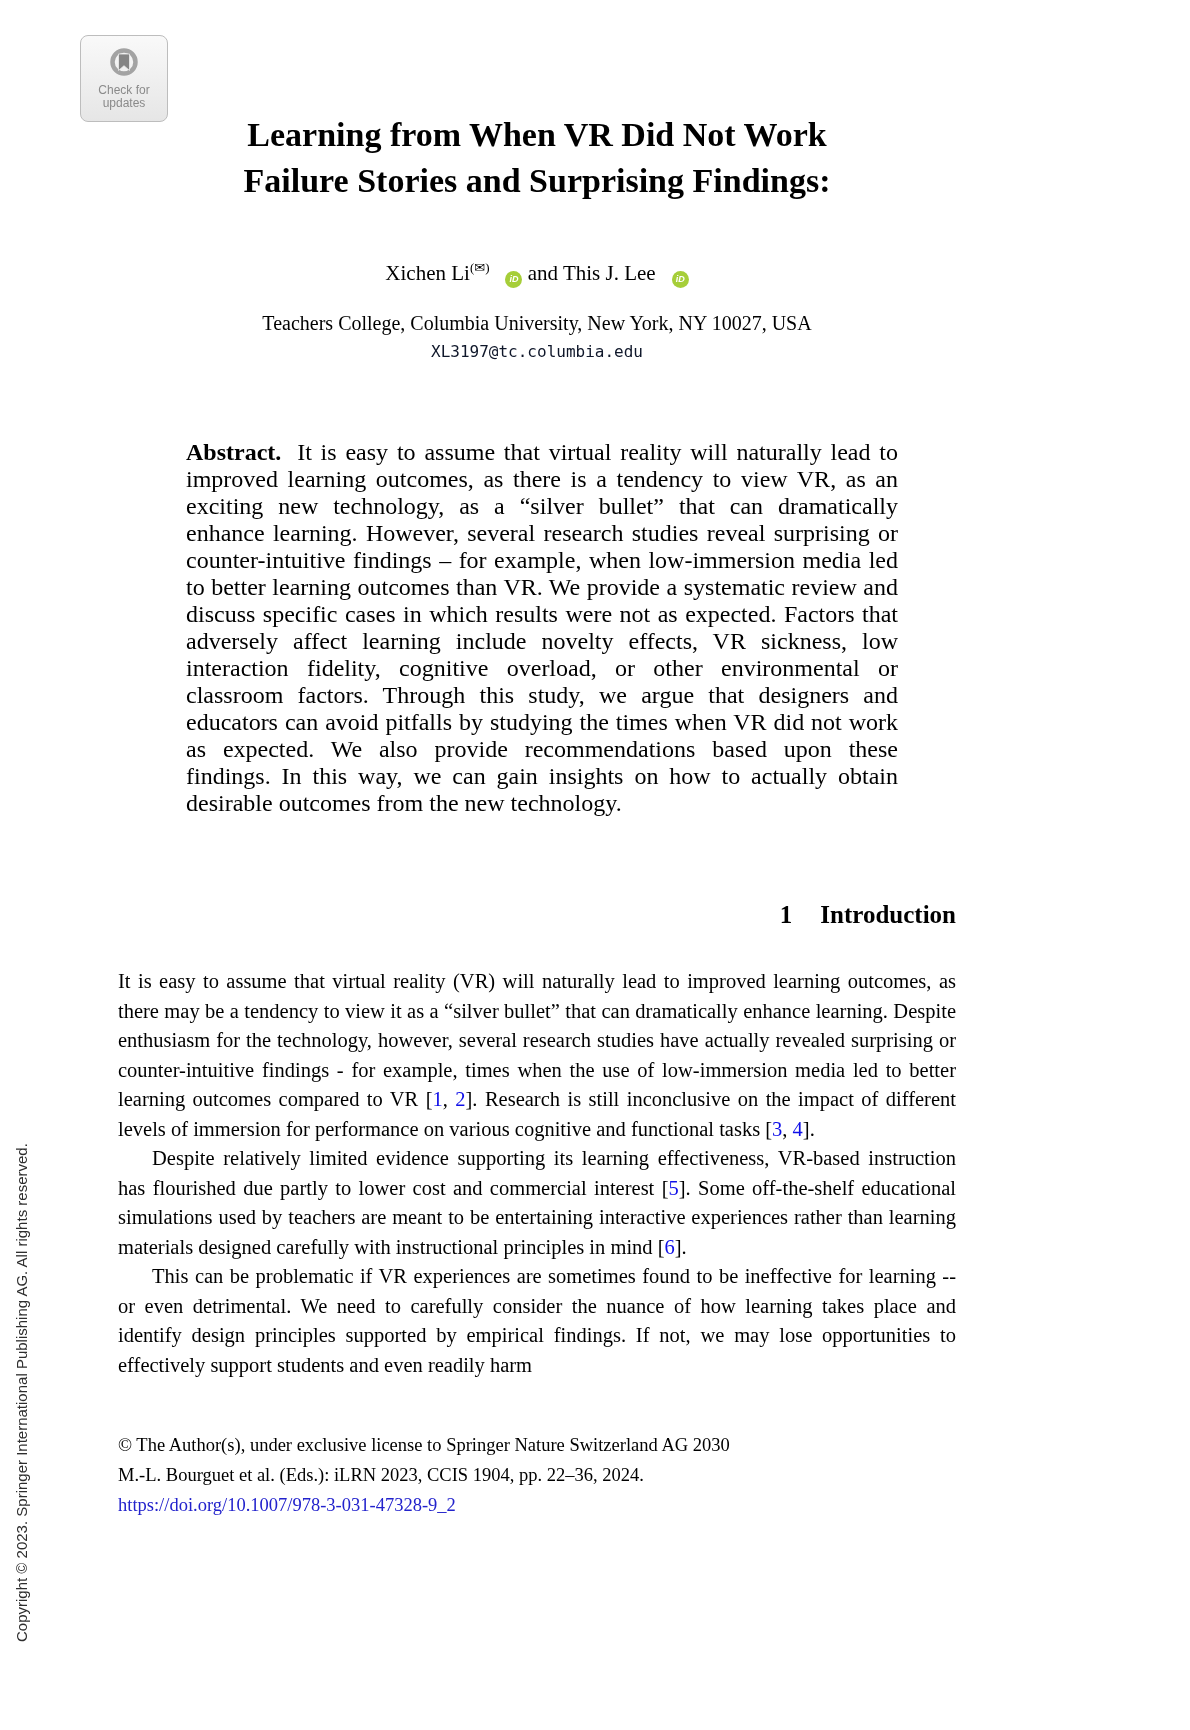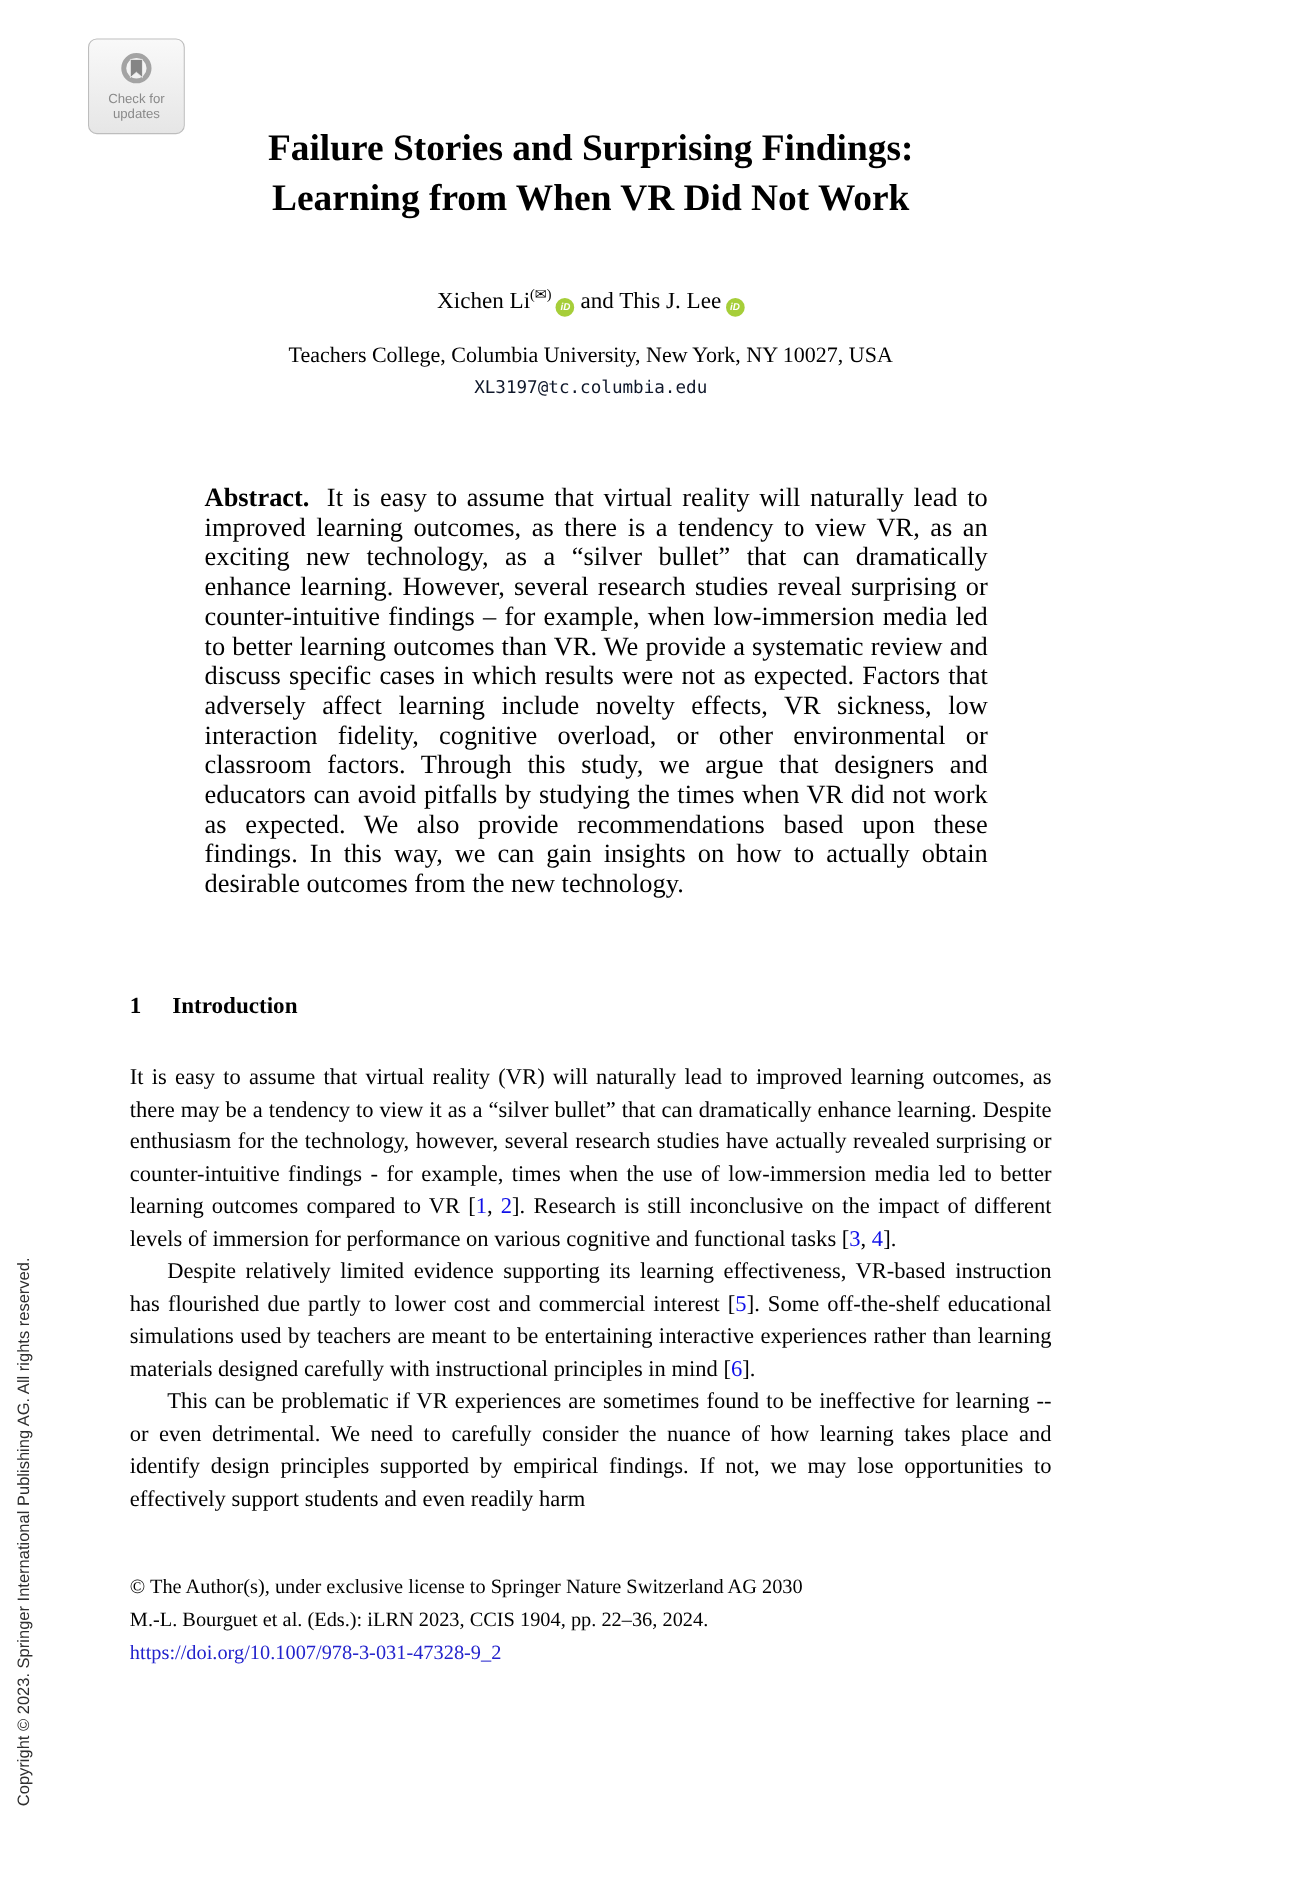--- a/index.html
+++ b/index.html
@@ -38,35 +38,35 @@
     margin:112px 0 0 0;text-align:center;font-size:34px;font-weight:bold;
     line-height:46px;
   }
   .tline{display:block;}
   .authors{text-align:center;margin-top:56px;font-size:21px;}
   .env{font-size:13px;vertical-align:super;letter-spacing:0;}
   .orcid{
     display:inline-block;width:17px;height:17px;border-radius:50%;
     background:var(--orcid-green);color:#fff;font-family:"Liberation Sans",sans-serif;
     font-size:9px;font-weight:bold;font-style:italic;line-height:17px;text-align:center;
-    vertical-align:-2px;margin-left:4px;cursor:pointer;
+    vertical-align:-2px;margin-left:16px;cursor:pointer;
   }
   .affiliation{text-align:center;margin-top:24px;font-size:20px;}
   .email{text-align:center;margin-top:7px;}
   .email a{
     font-family:"DejaVu Sans Mono",monospace;font-size:16px;color:#0f172a;
     text-decoration:none;cursor:pointer;
   }
   .abstract{
     margin:78px 58px 0 68px;font-size:24px;line-height:27px;text-align:justify;
   }
   .abstract b{margin-right:7px;}
   .keywords{margin:62px 58px 0 68px;font-size:17.5px;line-height:27px;}
   .keywords b{margin-right:6px;}
-  .section{margin:84px 0 0 0;font-size:21px;font-weight:bold;}
+  .section{margin:84px 0 0 0;font-size:25px;font-weight:bold;text-align:right;}
   .secnum{margin-right:28px;}
   .body-par{margin:0;font-size:20.5px;line-height:29.5px;text-align:justify;}
   .body-par.first{margin-top:38px;}
   .indent{text-indent:34px;}
   .cite{color:var(--citation-blue);text-decoration:none;cursor:pointer;}
   .footer{margin-top:50px;font-size:18.5px;line-height:30px;}
   .doi{color:var(--doi-blue);text-decoration:none;cursor:pointer;display:inline-block;}
 </style>
 </head>
 <body>
@@ -82,22 +82,22 @@
     </span>
     <span class="badge-text">Check for</span>
     <span class="badge-text">updates</span>
   </a>
 
   <div class="sidebar">Copyright © 2023. Springer International Publishing AG. All rights reserved.</div>
 
   <div class="main">
 
     <h1 class="title">
+      <span class="tline">Learning from When VR Did Not Work</span>
       <span class="tline">Failure Stories and Surprising Findings:</span>
-      <span class="tline">Learning from When VR Did Not Work</span>
     </h1>
 
     <div class="authors">
       <span>Xichen Li</span><sup class="env">(✉)</sup><span class="orcid">iD</span>
       <span>and</span>
       <span>This J. Lee</span><span class="orcid">iD</span>
     </div>
 
     <div class="affiliation">Teachers College, Columbia University, New York, NY 10027, USA</div>
 

